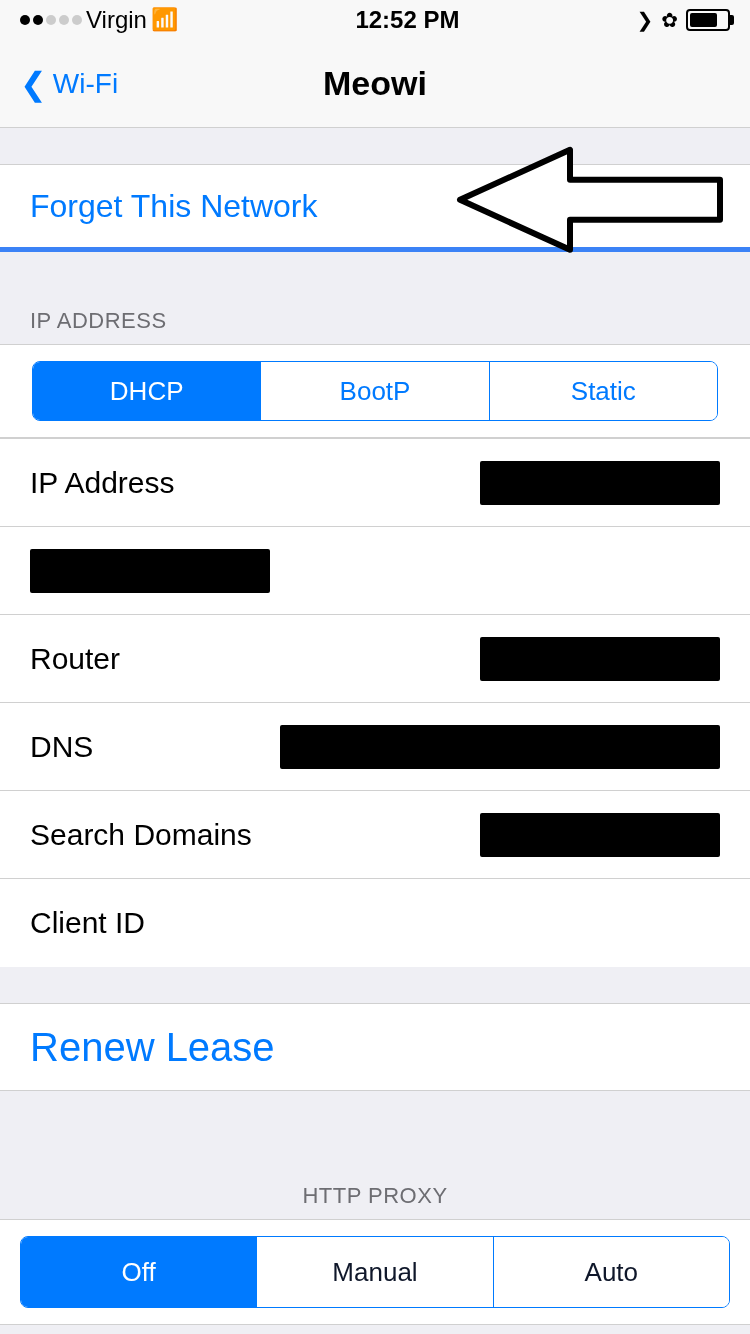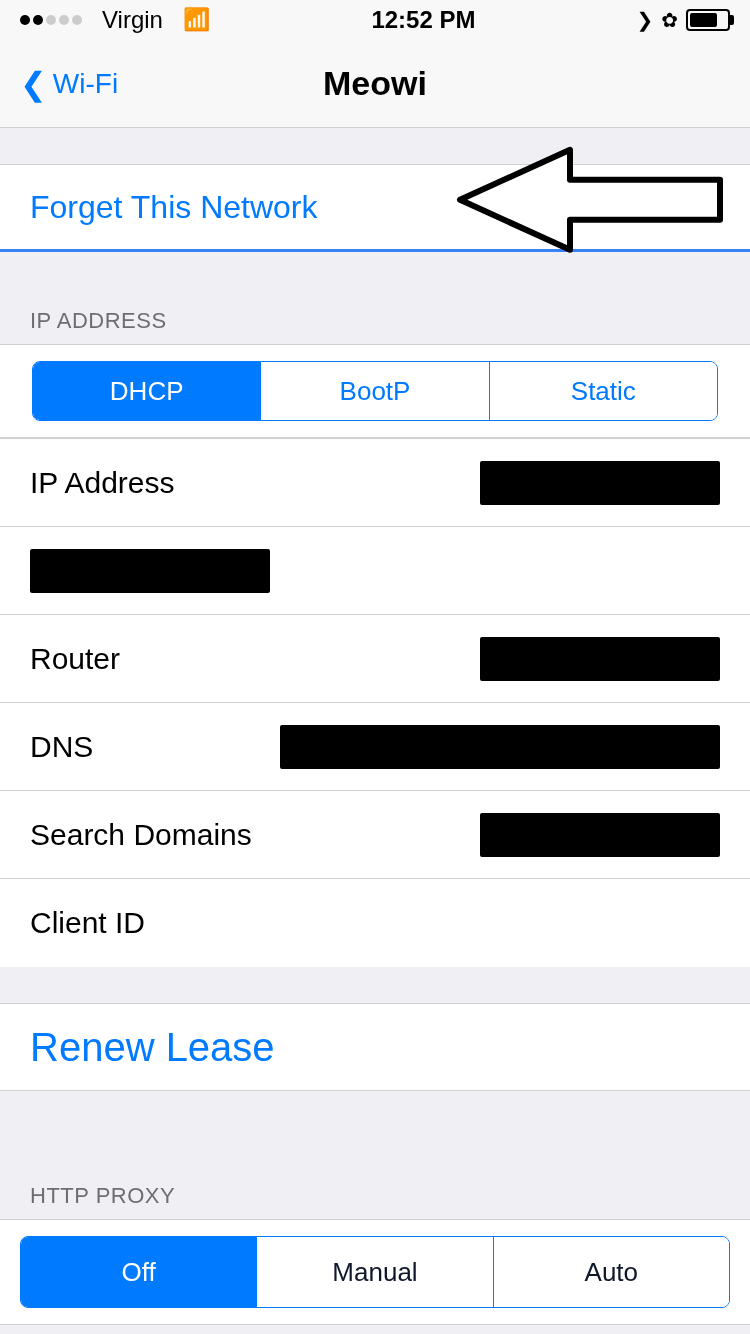--- a/index.html
+++ b/index.html
@@ -18,21 +18,21 @@
       height: 40px;
       background: #f8f8f8;
       display: flex;
       align-items: center;
       justify-content: space-between;
       padding: 0 20px;
     }
     .status-left {
       display: flex;
       align-items: center;
-      gap: 20px;
+      gap: 4px;
     }
     .signal-dots {
       display: flex;
       align-items: center;
       gap: 3px;
     }
     .dot {
       width: 10px;
       height: 10px;
       border-radius: 50%;
@@ -126,21 +126,21 @@
     
     .section-gap {
       height: 36px;
       background: #efeff4;
     }
 
     
     .forget-row {
       background: #fff;
       border-top: 1px solid #d0d0d0;
-      border-bottom: 3px solid #3b82f6;
+      border-bottom: 5px solid #3b82f6;
       padding: 0 30px;
       height: 88px;
       display: flex;
       align-items: center;
     }
     .forget-text {
       font-size: 32px;
       color: #007aff;
     }
 
@@ -240,20 +240,21 @@
 
     
     .http-proxy-header {
       background: #efeff4;
       padding: 20px 30px 10px;
       font-size: 22px;
       font-weight: 400;
       color: #6d6d72;
       letter-spacing: 0.5px;
       margin-top: 36px;
+      text-align: center;
     }
     .http-proxy-segment {
       background: #fff;
       padding: 16px 20px;
       border-top: 1px solid #d0d0d0;
       border-bottom: 1px solid #d0d0d0;
     }
     .proxy-segment-control {
       display: flex;
       border: 1.5px solid #007aff;

